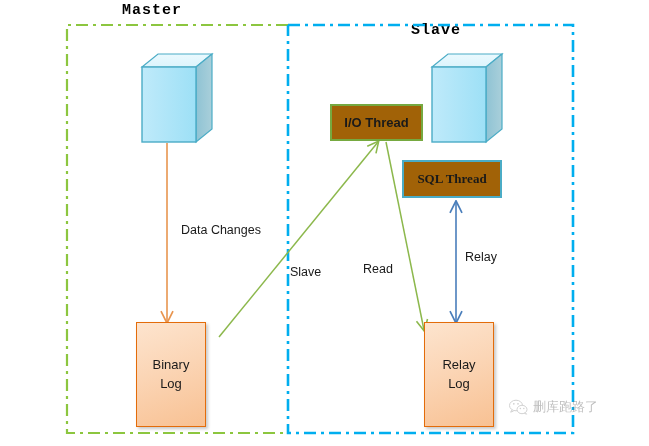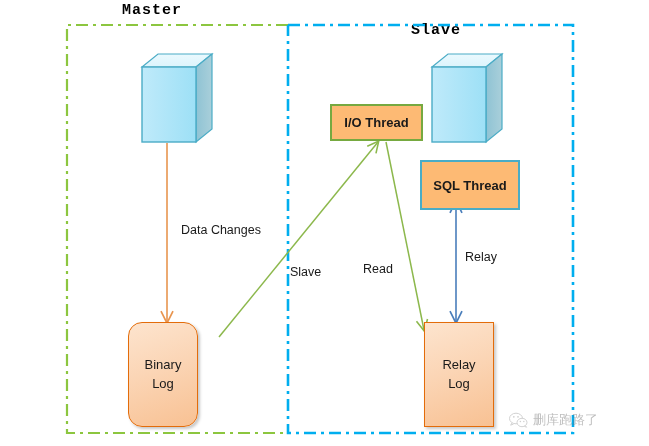--- a/index.html
+++ b/index.html
@@ -35,21 +35,21 @@
 
   
   .db3d {
     position: absolute;
   }
 
   
   .thread-box {
     position: absolute;
     box-sizing: border-box;
-    background: #fdba74;
+    background: #a16207;
     display: flex;
     align-items: center;
     justify-content: center;
     font-size: 13px;
     font-weight: bold;
     color: #1a1a1a;
     white-space: nowrap;
   }
   .thread-io   { border: 2.5px solid #76A940; }
   .thread-sql  { border: 2.5px solid #4BACC6; }
@@ -166,41 +166,41 @@
   </svg>
 
   <svg class="db3d" style="left:430px; top:52px; width:90px; height:105px;">
     <polygon points="2,15 18,2 72,2 56,15" fill="url(#face-top)" stroke="#4BACC6" stroke-width="1.2"></polygon>
     <polygon points="56,15 72,2 72,77 56,90" fill="url(#face-side)" stroke="#4BACC6" stroke-width="1.2"></polygon>
     <rect x="2" y="15" width="54" height="75" fill="url(#face-front)" stroke="#4BACC6" stroke-width="1.4"></rect>
   </svg>
 
   <div class="thread-box thread-io" style="left:330px; top:104px; width:93px; height:37px;">I/O Thread</div>
 
-  <div class="thread-box thread-sql" style="left:420px; top:160px; width:100px; height:50px;">SQL Thread</div>
-
-  <div class="log-box" style="left:128px; top:322px; width:70px; height:105px;border-radius:14px;">
+  <div class="thread-box thread-sql" style="left:402px; top:160px; width:100px; height:38px;font-family:Liberation Serif, serif;">SQL Thread</div>
+
+  <div class="log-box" style="left:136px; top:322px; width:70px; height:105px;">
     <span>Binary</span>
     <span>Log</span>
   </div>
 
   <div class="log-box" style="left:424px; top:322px; width:70px; height:105px;">
     <span>Relay</span>
     <span>Log</span>
   </div>
 
   <div class="edge-label" style="left:181px; top:223px;">Data Changes</div>
 
   <div class="edge-label" style="left:290px; top:265px;">Slave</div>
 
   <div class="edge-label" style="left:363px; top:262px;">Read</div>
 
   <div class="edge-label" style="left:465px; top:250px;">Relay</div>
 
-  <div id="watermark" style="left:508px; top:411px;align-items:flex-end;">
+  <div id="watermark" style="left:508px; top:398px;align-items:flex-end;">
     <svg width="20" height="18" viewBox="0 0 20 18">
       <ellipse cx="8" cy="7.5" rx="6.5" ry="5.3" fill="none" stroke="#9a9a9a" stroke-width="1"></ellipse>
       <circle cx="5.8" cy="5.8" r="0.9" fill="#9a9a9a"></circle>
       <circle cx="10.0" cy="5.8" r="0.9" fill="#9a9a9a"></circle>
       <path d="M 4 12 L 2.6 14.2 L 5.6 13" fill="none" stroke="#9a9a9a" stroke-width="1"></path>
       <ellipse cx="14" cy="11.5" rx="5" ry="4.2" fill="#ffffff" stroke="#9a9a9a" stroke-width="1"></ellipse>
       <circle cx="12.4" cy="10.4" r="0.75" fill="#9a9a9a"></circle>
       <circle cx="15.8" cy="10.4" r="0.75" fill="#9a9a9a"></circle>
       <path d="M 17.2 14.6 L 18.6 16.2 L 16.4 15.4" fill="none" stroke="#9a9a9a" stroke-width="1"></path>
     </svg>

